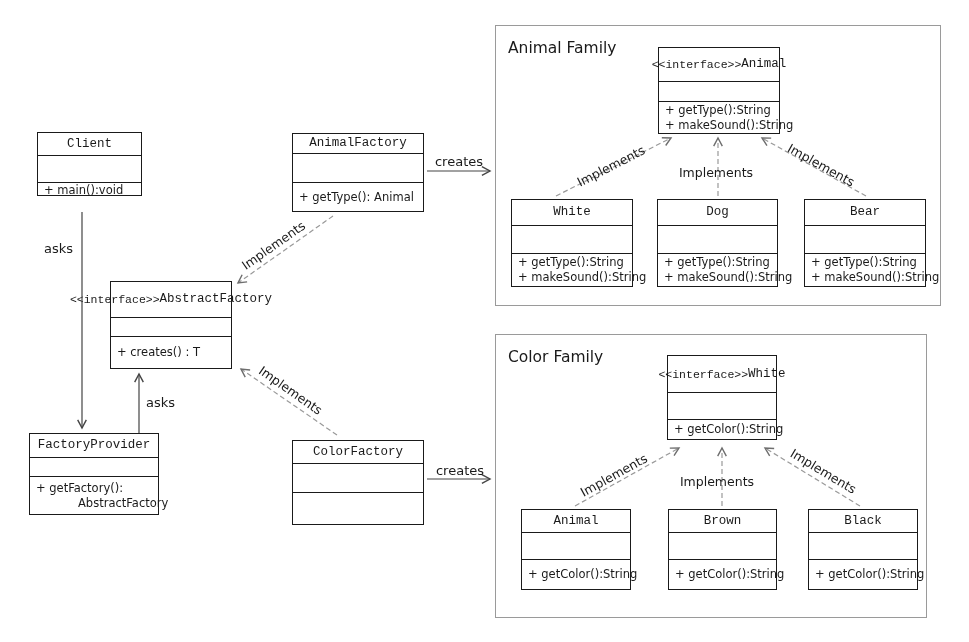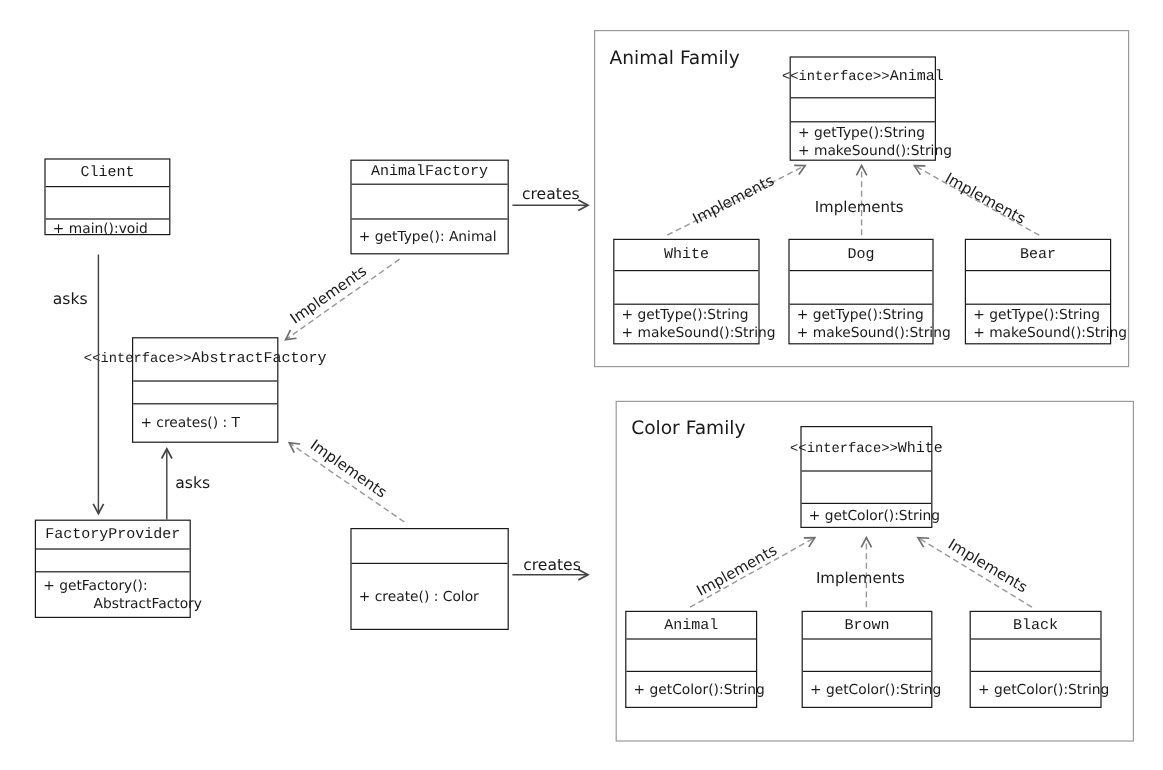--- a/index.html
+++ b/index.html
@@ -36,21 +36,21 @@
   #edges{position:absolute;left:0;top:0;z-index:5;pointer-events:none;}
   #edges text{font-size:12.5px;fill:#1a1a1a;}
   #edges text.big{font-size:13px;}
 </style>
 </head>
 <body>
 
 <div class="panel" style="left:495px;top:25px;width:446px;height:281px">
   <div class="panel-title">Animal Family</div>
 </div>
-<div class="panel" style="left:513px;top:334px;width:432px;height:284px">
+<div class="panel" style="left:495px;top:334px;width:432px;height:284px">
   <div class="panel-title">Color Family</div>
 </div>
 
 <div class="cls" style="left:37px;top:132px;width:105px;height:64px">
   <div class="t" style="height:23px">
       <span>Client</span>
     </div>
   <div class="mid" style="height:27px"></div>
   <div class="meth">
       <div>+ main():void</div>
@@ -83,24 +83,24 @@
   <div class="t" style="height:20px">
       <span>AnimalFactory</span>
     </div>
   <div class="mid" style="height:29px"></div>
   <div class="meth">
       <div>+ getType(): Animal</div>
     </div>
 </div>
 
 <div class="cls" style="left:292px;top:440px;width:132px;height:85px">
+  <div class="t" style="height:23px">
+      <span>ColorFactory</span>
+    </div>
   <div class="mid" style="height:29px"></div>
-  <div class="meth">
-      <div>+ create() : Color</div>
-    </div>
 </div>
 
 <div class="cls" style="left:658px;top:47px;width:122px;height:87px">
   <div class="t" style="height:34px">
     <span class="stereo">&lt;&lt;interface&gt;&gt;</span>
     <span>Animal</span>
   </div>
   <div class="mid" style="height:20px"></div>
   <div class="meth">
     <div>+ getType():String</div>

